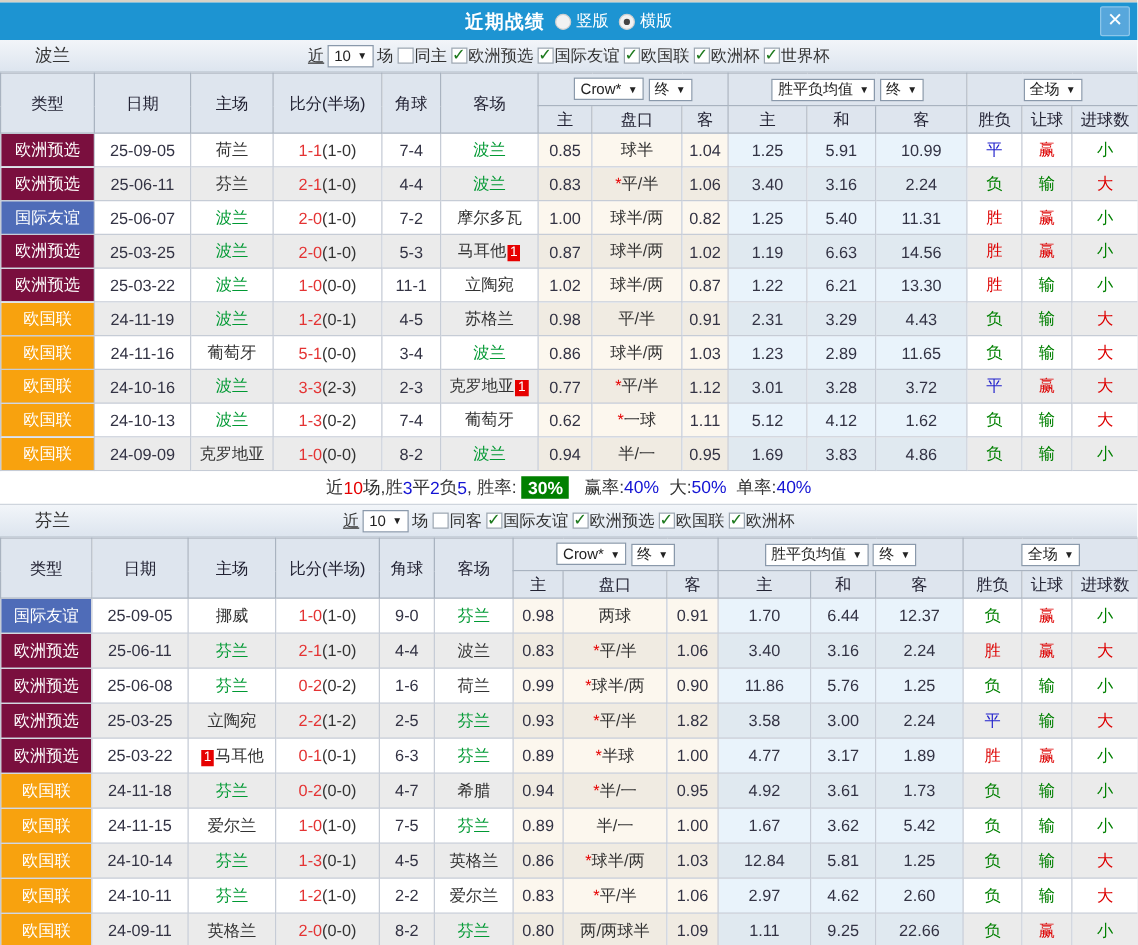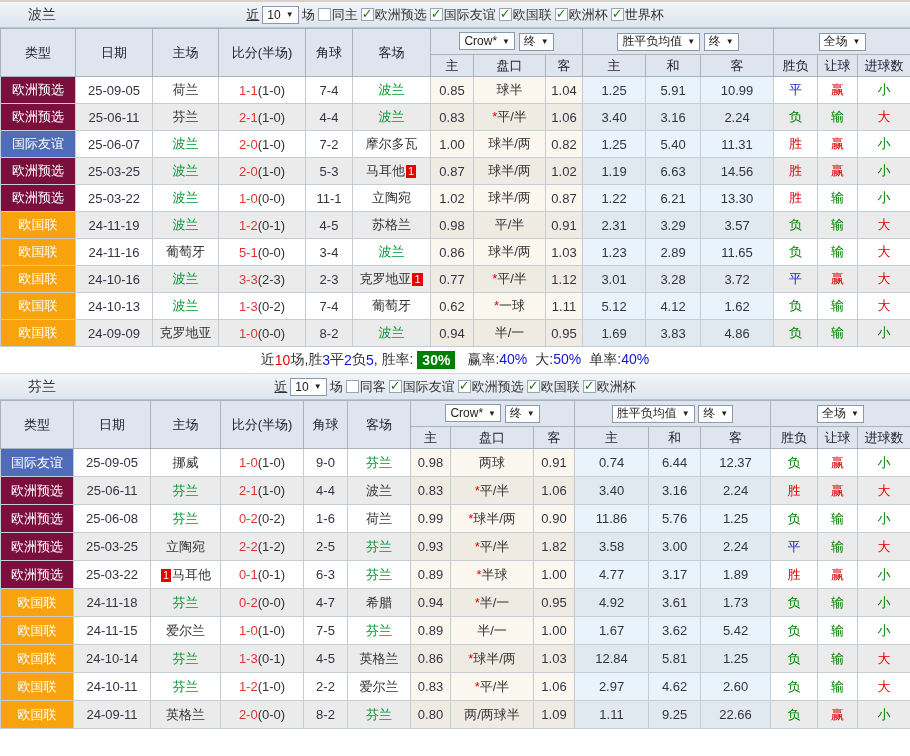--- a/index.html
+++ b/index.html
@@ -65,20 +65,32 @@
   .summary .red { color:#e60000; }
   .summary .blue { color:#1414d4; }
   .summary .chip { background:#008000; color:#fff; font-weight:bold; padding:1px 5px; margin:0 4px; }
   .summary .stat { margin-left:8px; }
 </style>
 </head>
 <body>
 
 <div id="root">
   <div class="topline"></div>
+  <div class="titlebar">
+    <span class="title">近期战绩</span>
+    <label class="radio-label">
+      <span class="radio"></span>
+      <span>竖版</span>
+    </label>
+    <label class="radio-label">
+      <span class="radio checked"></span>
+      <span>横版</span>
+    </label>
+    <div class="close-btn">✕</div>
+  </div>
   <div id="sections">
       <div class="secbar">
       <span class="team">波兰</span>
       <div class="filters">
         <span class="near">近</span>
         <span class="pill">10<span class="arr">▼</span></span>
         <span>场</span>
         <label class="ck"><span class="checkbox"></span>同主</label>
         <label class="ck"><span class="checkbox checked"></span>欧洲预选</label>
           <label class="ck"><span class="checkbox checked"></span>国际友谊</label>
@@ -228,21 +240,21 @@
           <td class="date">24-11-19</td>
           <td><span class="self">波兰</span></td>
           <td><span class="ft">1-2</span><span class="half">(0-1)</span></td>
           <td class="num">4-5</td>
           <td><span class="">苏格兰</span></td>
           <td class="hcol num">0.98</td>
           <td class="hcol">平/半</td>
           <td class="hcol num">0.91</td>
           <td class="wcol num">2.31</td>
           <td class="wcol num">3.29</td>
-          <td class="wcol num">3.57</td>
+          <td class="wcol num">4.43</td>
           <td style="color:#008000">负</td>
           <td style="color:#008000">输</td>
           <td style="color:#dd0000">大</td>
         </tr>
           <tr class="odd">
           <td class="type" style="background:#f8a20e">欧国联</td>
           <td class="date">24-11-16</td>
           <td><span class="">葡萄牙</span></td>
           <td><span class="ft">5-1</span><span class="half">(0-0)</span></td>
           <td class="num">3-4</td>
@@ -392,21 +404,21 @@
         <tr class="odd">
           <td class="type" style="background:#4f6cb8">国际友谊</td>
           <td class="date">25-09-05</td>
           <td><span class="">挪威</span></td>
           <td><span class="ft">1-0</span><span class="half">(1-0)</span></td>
           <td class="num">9-0</td>
           <td><span class="self">芬兰</span></td>
           <td class="hcol num">0.98</td>
           <td class="hcol">两球</td>
           <td class="hcol num">0.91</td>
-          <td class="wcol num">0.74</td>
+          <td class="wcol num">1.70</td>
           <td class="wcol num">6.44</td>
           <td class="wcol num">12.37</td>
           <td style="color:#008000">负</td>
           <td style="color:#dd0000">赢</td>
           <td style="color:#008000">小</td>
         </tr>
           <tr class="even">
           <td class="type" style="background:#7a0f3e">欧洲预选</td>
           <td class="date">25-06-11</td>
           <td><span class="self">芬兰</span></td>

